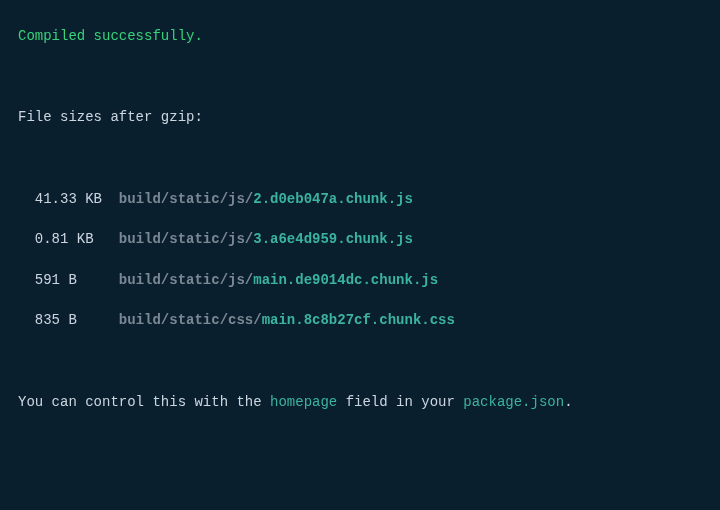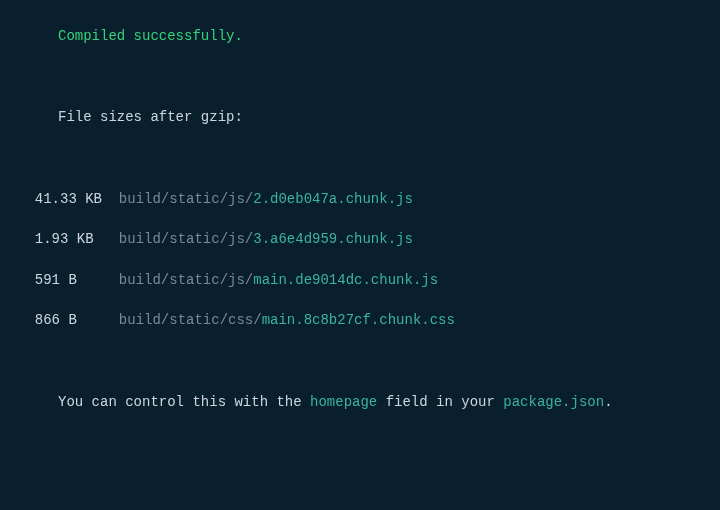--- a/index.html
+++ b/index.html
@@ -14,37 +14,37 @@
     color: #cdd6e0;
     overflow: hidden;
   }
   .terminal {
     padding: 6px 18px;
     white-space: pre;
   }
   .green { color: #38d27a; }
   .teal  { color: #3bb3a0; }
   .dim   { color: #7b8894; }
-  .line { display: block; min-height: 1.45em; margin-left: 40px; }
+  .line { display: block; min-height: 1.45em; }
   .file-row { display: block; }
   .size-cell { display: inline-block; width: 9ch; }
-  .path-cell { display: inline-block; }
+  .path-cell { display: inline-block; font-weight: bold; }
 </style>
 </head>
 <body>
 
 <div class="terminal">
 <span class="line green">Compiled successfully.</span>
 <span class="line"> </span>
 <span class="line">File sizes after gzip:</span>
 <span class="line"> </span>
 <span class="file-row">  <span class="size-cell">41.33 KB</span> <span class="path-cell"><span class="dim">build/static/js/</span><span class="teal">2.d0eb047a.chunk.js</span></span></span>
-<span class="file-row">  <span class="size-cell">1.93 KB</span> <span class="path-cell"><span class="dim">build/static/js/</span><span class="teal">3.a6e4d959.chunk.js</span></span></span>
+<span class="file-row">  <span class="size-cell">0.81 KB</span> <span class="path-cell"><span class="dim">build/static/js/</span><span class="teal">3.a6e4d959.chunk.js</span></span></span>
 <span class="file-row">  <span class="size-cell">591 B</span> <span class="path-cell"><span class="dim">build/static/js/</span><span class="teal">main.de9014dc.chunk.js</span></span></span>
-<span class="file-row">  <span class="size-cell">866 B</span> <span class="path-cell"><span class="dim">build/static/css/</span><span class="teal">main.8c8b27cf.chunk.css</span></span></span>
+<span class="file-row">  <span class="size-cell">835 B</span> <span class="path-cell"><span class="dim">build/static/css/</span><span class="teal">main.8c8b27cf.chunk.css</span></span></span>
 <span class="line"> </span>
 <span class="line"><span>You can control this with the </span><span class="teal">homepage</span><span> field in your </span><span class="teal">package.json</span><span>.</span></span>
 
 
 
 
 
 
 
 

